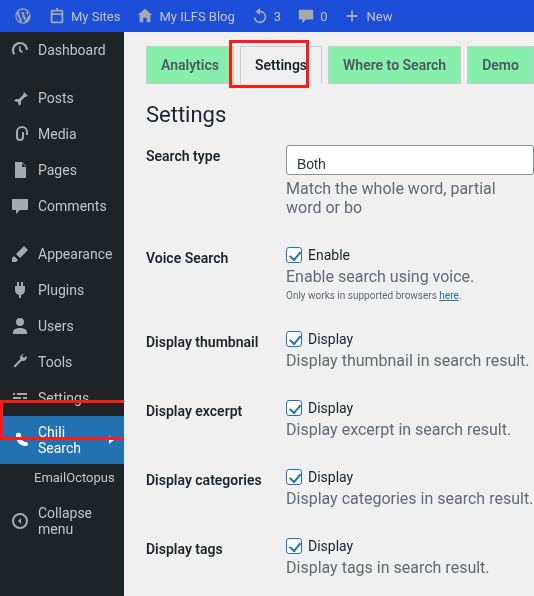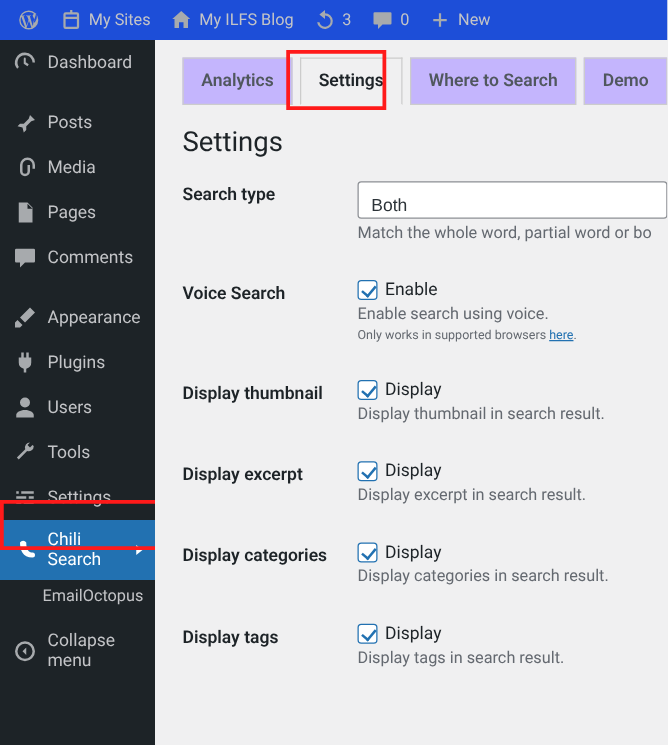--- a/index.html
+++ b/index.html
@@ -88,21 +88,21 @@
     overflow: hidden;
     position: relative;
   }
   .tabs {
     display: flex;
     gap: 6px;
     position: relative;
   }
   .tab {
     padding: 10px 14px;
-    background: #c4b5fd;
+    background: #86efac;
     border: 1px solid #ccc;
     color:#50575e;
     font-size: 14px;
     font-weight: 600;
     cursor: pointer;
   }
   .tab.active {
     background: #f0f0f1;
     color:#1d2327;
     border-bottom-color:#f0f0f1;
@@ -129,21 +129,21 @@
   .select {
     width: 100%;
     padding: 12px 26px 4px 10px;
     font-size:14px;
     border:1px solid #8c8f94;
     border-radius:3px;
     background:#fff;
     color:#2c3338;
     height:30px;
   }
-  .desc { color:#646970; font-size:13px; margin-top:4px; }
+  .desc { color:#646970; font-size:16px; margin-top:4px; }
   .desc.small { font-size:10px; }
   .desc a { color:#2271b1; text-decoration:underline; cursor:pointer; }
   .chk-row { display:flex; align-items:center; gap:6px;text-align:right; }
   .chk {
     width:16px; height:16px;
     border:1px solid #2271b1;
     border-radius:3px;
     background:#fff;
     display:flex; align-items:center; justify-content:center;
     cursor:pointer;

